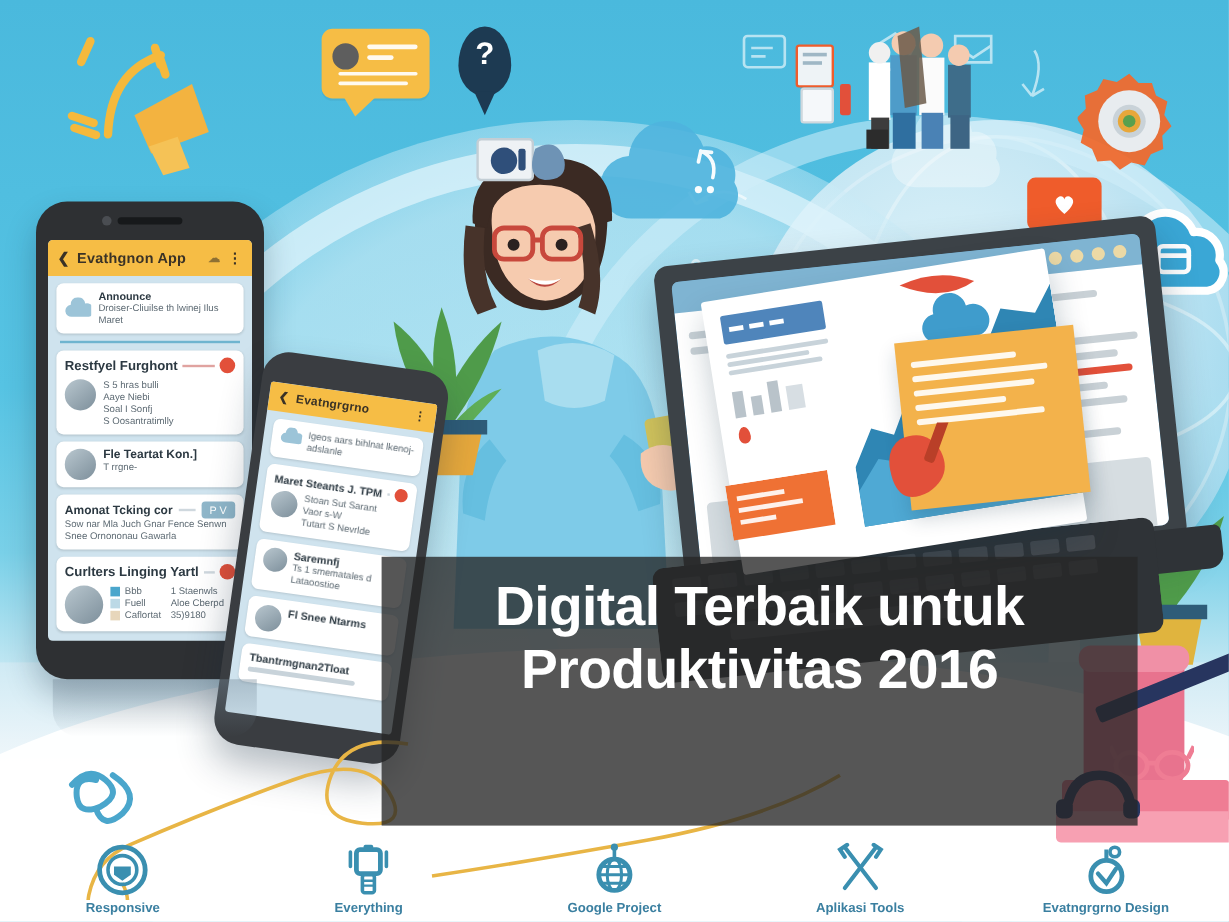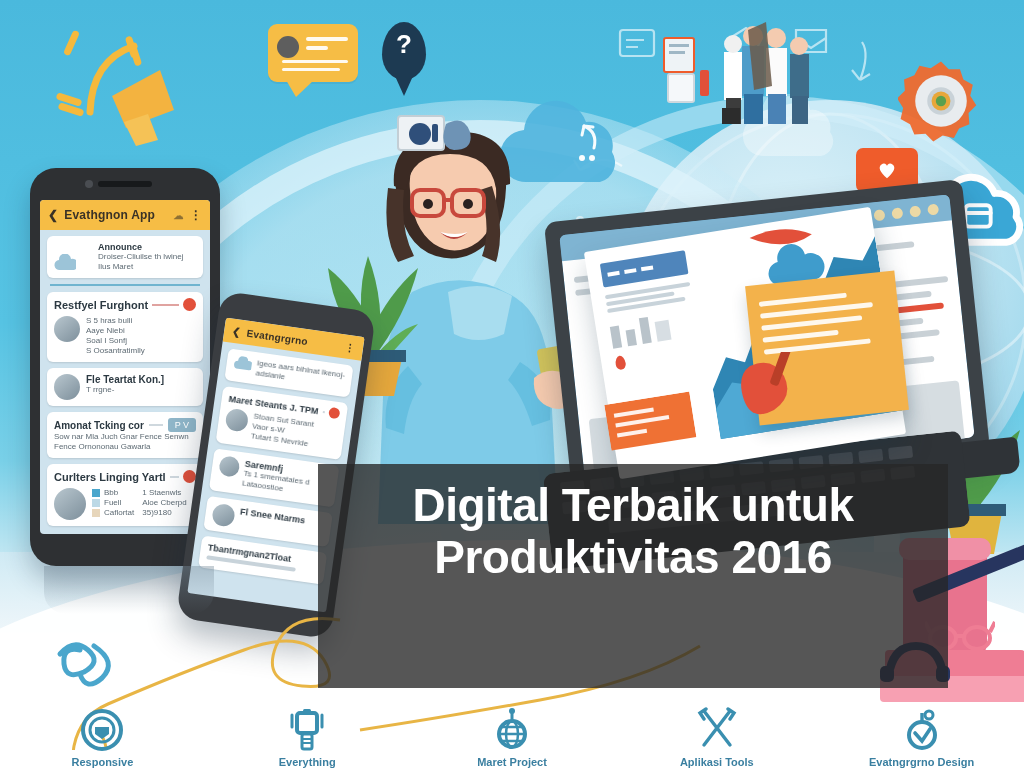--- a/index.html
+++ b/index.html
@@ -110,21 +110,21 @@
 
   
   .title-band{position:absolute;left:318px;top:464px;width:630px;height:224px;
     background:rgba(38,38,38,.78);}
   .title{position:absolute;left:330px;top:480px;width:606px;
     color:#ffffff;font-size:46px;font-weight:bold;line-height:1.13;letter-spacing:-.5px;
     text-align:center;}
   .title div{white-space:nowrap;}
 
   
-  .iconbar{position:absolute;left:0;right:0;top:702px;height:66px;display:flex;align-items:flex-end;}
+  .iconbar{position:absolute;left:0;right:0;top:702px;height:66px;display:flex;}
   .iconcell{flex:1;display:flex;flex-direction:column;align-items:center;gap:3px;}
   .iconcell svg{display:block;}
   .iconlabel{font-size:11px;font-weight:bold;color:#3a7fa0;white-space:nowrap;}
 </style>
 </head>
 <body>
 
 <div class="stage">
 
   <div class="sky"></div>
@@ -322,21 +322,21 @@
     <div class="notch"></div>
     <div class="scr">
 
       <div class="appbar">
         <span>❮</span>
         <span style="flex:1">Evathgnon App</span>
         <span style="opacity:.55;font-size:10px">☁</span>
         <span>⋮</span>
       </div>
 
-      <div class="card" style="display:flex;gap:22px;align-items:flex-end">
+      <div class="card" style="display:flex;gap:6px;align-items:center">
         <svg width="22" height="18">
           <path d="M6 16 a5 5 0 0 1 -1 -10 a6 6 0 0 1 12 -1 a4 4 0 0 1 3 11 z" fill="#9cc4d8"></path>
         </svg>
         <div style="flex:1">
           <div class="blur-h" style="font-size:9px">Announce</div>
           <div class="blur-t">Droiser-Cliuilse th lwinej Ilus Maret</div>
         </div>
       </div>
 
       <div style="height:2px;background:#6fb4cf;margin:2px 10px 4px"></div>
@@ -368,21 +368,21 @@
         </div>
       </div>
 
       <div class="card">
         <div style="display:flex;align-items:center;gap:5px">
           <div class="blur-h" style="font-size:10px">Amonat Tcking cor</div>
           <div style="flex:1;height:2px;background:#cfd8de"></div>
           <div style="background:#8fb6c9;color:#fff;font-size:9px;padding:2px 7px;border-radius:3px">P  V</div>
         </div>
         <div class="blur-t">Sow nar Mla Juch  Gnar Fence Senwn</div>
-        <div class="blur-t">Fence Ornononau Gawarla</div>
+        <div class="blur-t">Snee Ornononau Gawarla</div>
       </div>
 
       <div class="card">
         <div style="display:flex;align-items:center;gap:4px">
           <div class="blur-h">Curlters Linging Yartl</div>
           <div style="flex:1;height:2px;background:#cfd8de"></div>
           <div style="width:13px;height:13px;border-radius:50%;background:#e2503a"></div>
         </div>
         <div style="display:flex;gap:6px;margin-top:5px">
           <div class="avat" style="width:32px;height:32px"></div>
@@ -646,21 +646,21 @@
     </div>
 
     <div class="iconcell">
       <svg width="46" height="46" viewBox="0 0 46 46">
         <circle cx="23" cy="27" r="13" fill="none" stroke="#3a8fb0" stroke-width="4"></circle>
         <ellipse cx="23" cy="27" rx="6" ry="13" fill="none" stroke="#3a8fb0" stroke-width="2.5"></ellipse>
         <path d="M10 27 h26 M12 20 h22 M12 34 h22" stroke="#3a8fb0" stroke-width="2.5"></path>
         <path d="M23 14 v-9" stroke="#3a8fb0" stroke-width="3"></path>
         <circle cx="23" cy="4" r="3" fill="#3a8fb0"></circle>
       </svg>
-      <div class="iconlabel">Maret Project</div>
+      <div class="iconlabel">Google Project</div>
     </div>
 
     <div class="iconcell">
       <svg width="46" height="46" viewBox="0 0 46 46">
         <g fill="none" stroke="#3a8fb0" stroke-width="3.4" stroke-linecap="round">
           <path d="M10 4 L36 38"></path>
           <path d="M36 4 L10 38"></path>
           <path d="M34 2 l6 4 l-4 6"></path>
           <path d="M12 2 l-6 4 l4 6"></path>
         </g>

